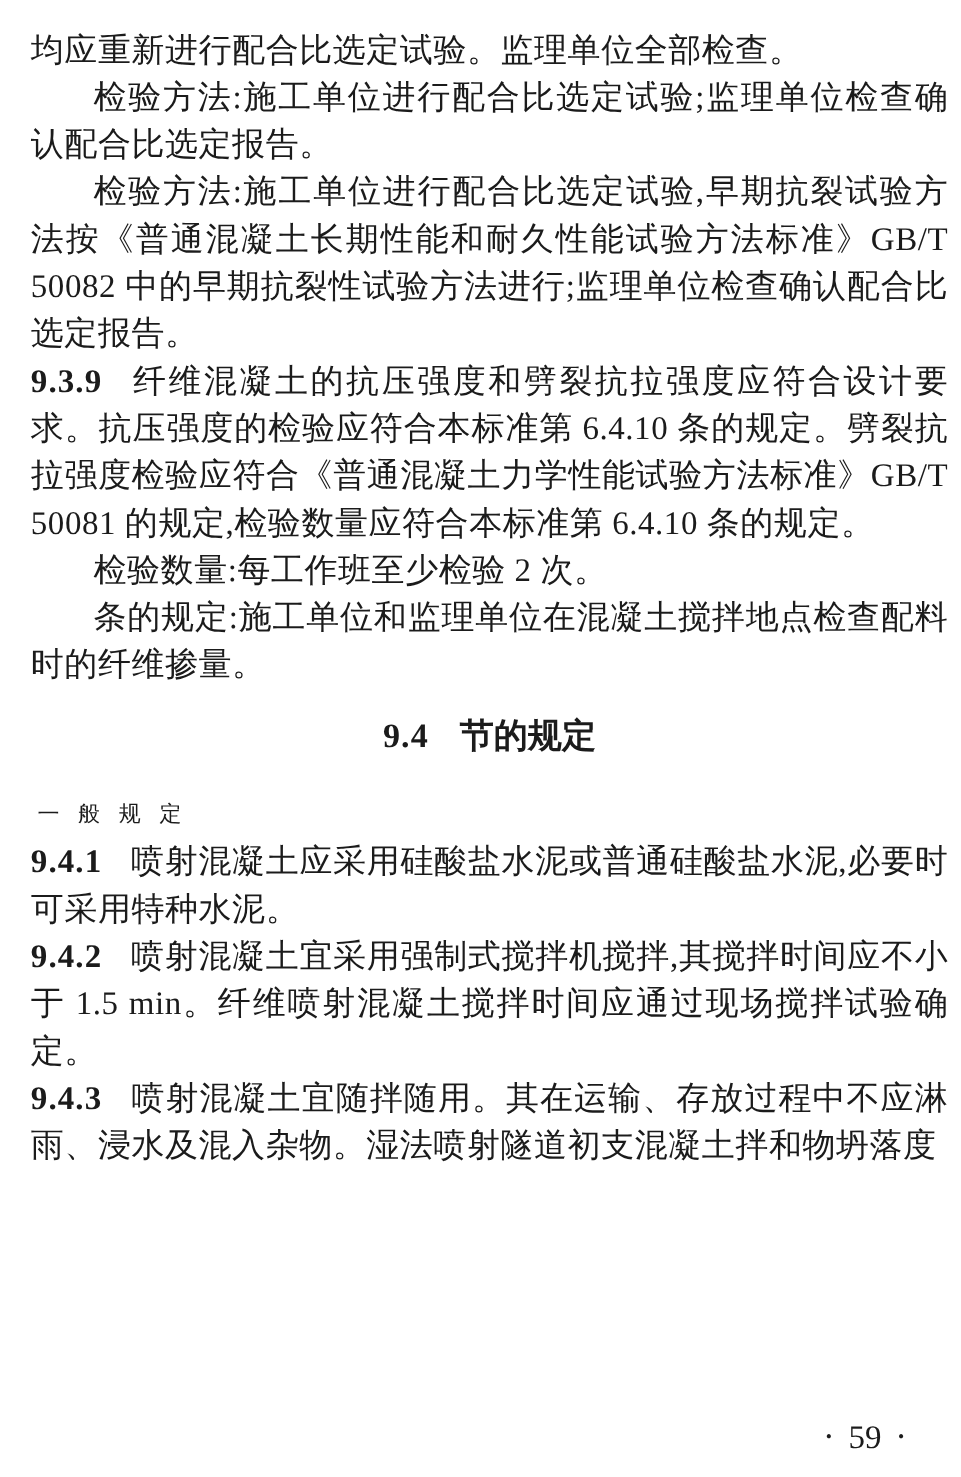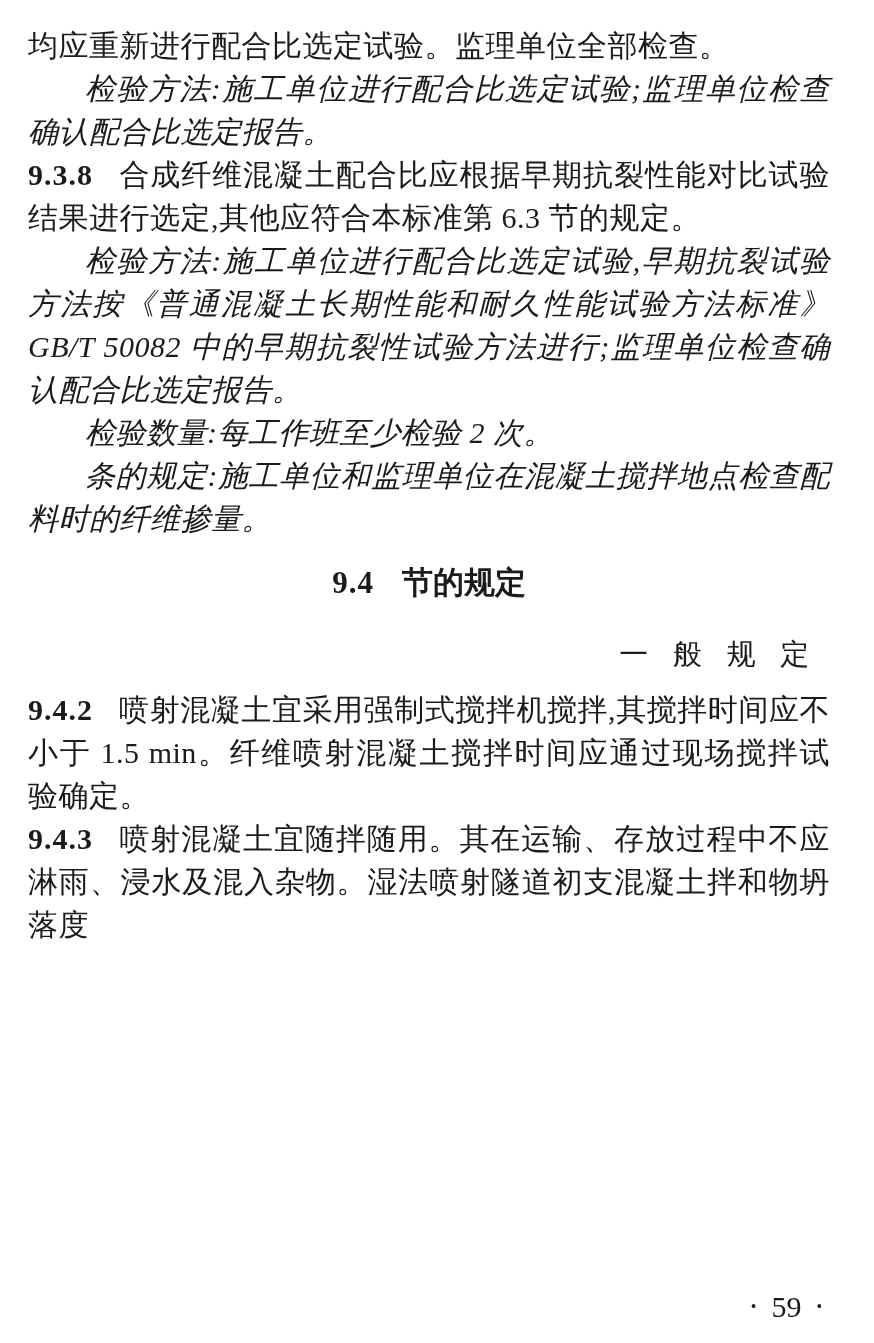--- a/index.html
+++ b/index.html
@@ -9,47 +9,47 @@
     background: #ffffff;
     position: relative;
     overflow: hidden;
     font-family: "Liberation Serif", "DejaVu Serif", serif;
     color: #1b1b1b;
   }
   .page {
     position: absolute;
     inset: 0;
     box-sizing: border-box;
-    padding: 24px 44px 0 28px;
+    padding: 24px 12px 0 28px;
   }
   p.para {
     margin: 0;
     font-size: 30px;
     line-height: 43px;
     text-align: justify;
     letter-spacing: 0.5px;
   }
-  p.para.indent { text-indent: 57px; font-style: italic; }
+  p.para.indent { text-indent: 57px; }
   .num {
     font-weight: bold;
     margin-right: 26px;
     letter-spacing: 1px;
   }
   h2.heading {
     margin: 21px 0 28px 0;
     text-align: center;
     font-size: 31px;
     line-height: 44px;
     font-weight: bold;
   }
   h2.heading .hnum { margin-right: 28px; letter-spacing: 1px; }
   h3.subheading {
-    margin: 12px;
-    text-align: right;
-    font-size: 29px;
+    margin: 0;
+    text-align: left;
+    font-size: 20px;
     line-height: 43px;
     font-weight: normal;
     letter-spacing: 0.3em;
     text-indent: 0.3em;
   }
   .footer {
     position: absolute;
     top: 1290px;
     right: 52px;
     display: flex;
@@ -62,35 +62,36 @@
 </style>
 </head>
 <body>
 
 <div class="page">
 
   <p class="para"><span>均应重新进行配合比选定试验。监理单位全部检查。</span></p>
 
   <p class="para indent"><span>检验方法:施工单位进行配合比选定试验;监理单位检查确认配合比选定报告。</span></p>
 
-  <p class="para"><b class="num">9.3.8</b><span>合成纤维混凝土配合比应根据早期抗裂性能对比试验结果进行选定,其他应符合本标准第 6.3 节的规定。</span></p>
 
 
   <p class="para indent"><span>检验方法:施工单位进行配合比选定试验,早期抗裂试验方法按《普通混凝土长期性能和耐久性能试验方法标准》GB/T 50082 中的早期抗裂性试验方法进行;监理单位检查确认配合比选定报告。</span></p>
 
+  <p class="para"><b class="num">9.3.9</b><span>纤维混凝土的抗压强度和劈裂抗拉强度应符合设计要求。抗压强度的检验应符合本标准第 6.4.10 条的规定。劈裂抗拉强度检验应符合《普通混凝土力学性能试验方法标准》GB/T 50081 的规定,检验数量应符合本标准第 6.4.10 条的规定。</span></p>
 
 
   <p class="para indent"><span>检验数量:每工作班至少检验 2 次。</span></p>
 
   <p class="para indent"><span>条的规定:施工单位和监理单位在混凝土搅拌地点检查配料时的纤维掺量。</span></p>
 
   <h2 class="heading"><span class="hnum">9.4</span><span>节的规定</span></h2>
 
   <h3 class="subheading">一 般 规 定</h3>
 
+  <p class="para"><b class="num">9.4.1</b><span>喷射混凝土应采用硅酸盐水泥或普通硅酸盐水泥,必要时可采用特种水泥。</span></p>
 
   <p class="para"><b class="num">9.4.2</b><span>喷射混凝土宜采用强制式搅拌机搅拌,其搅拌时间应不小于 1.5 min。纤维喷射混凝土搅拌时间应通过现场搅拌试验确定。</span></p>
 
   <p class="para"><b class="num">9.4.3</b><span>喷射混凝土宜随拌随用。其在运输、存放过程中不应淋雨、浸水及混入杂物。湿法喷射隧道初支混凝土拌和物坍落度</span></p>
 
 </div>
 
 <div class="footer">
   <span class="dot">•</span>
   <span>59</span>

